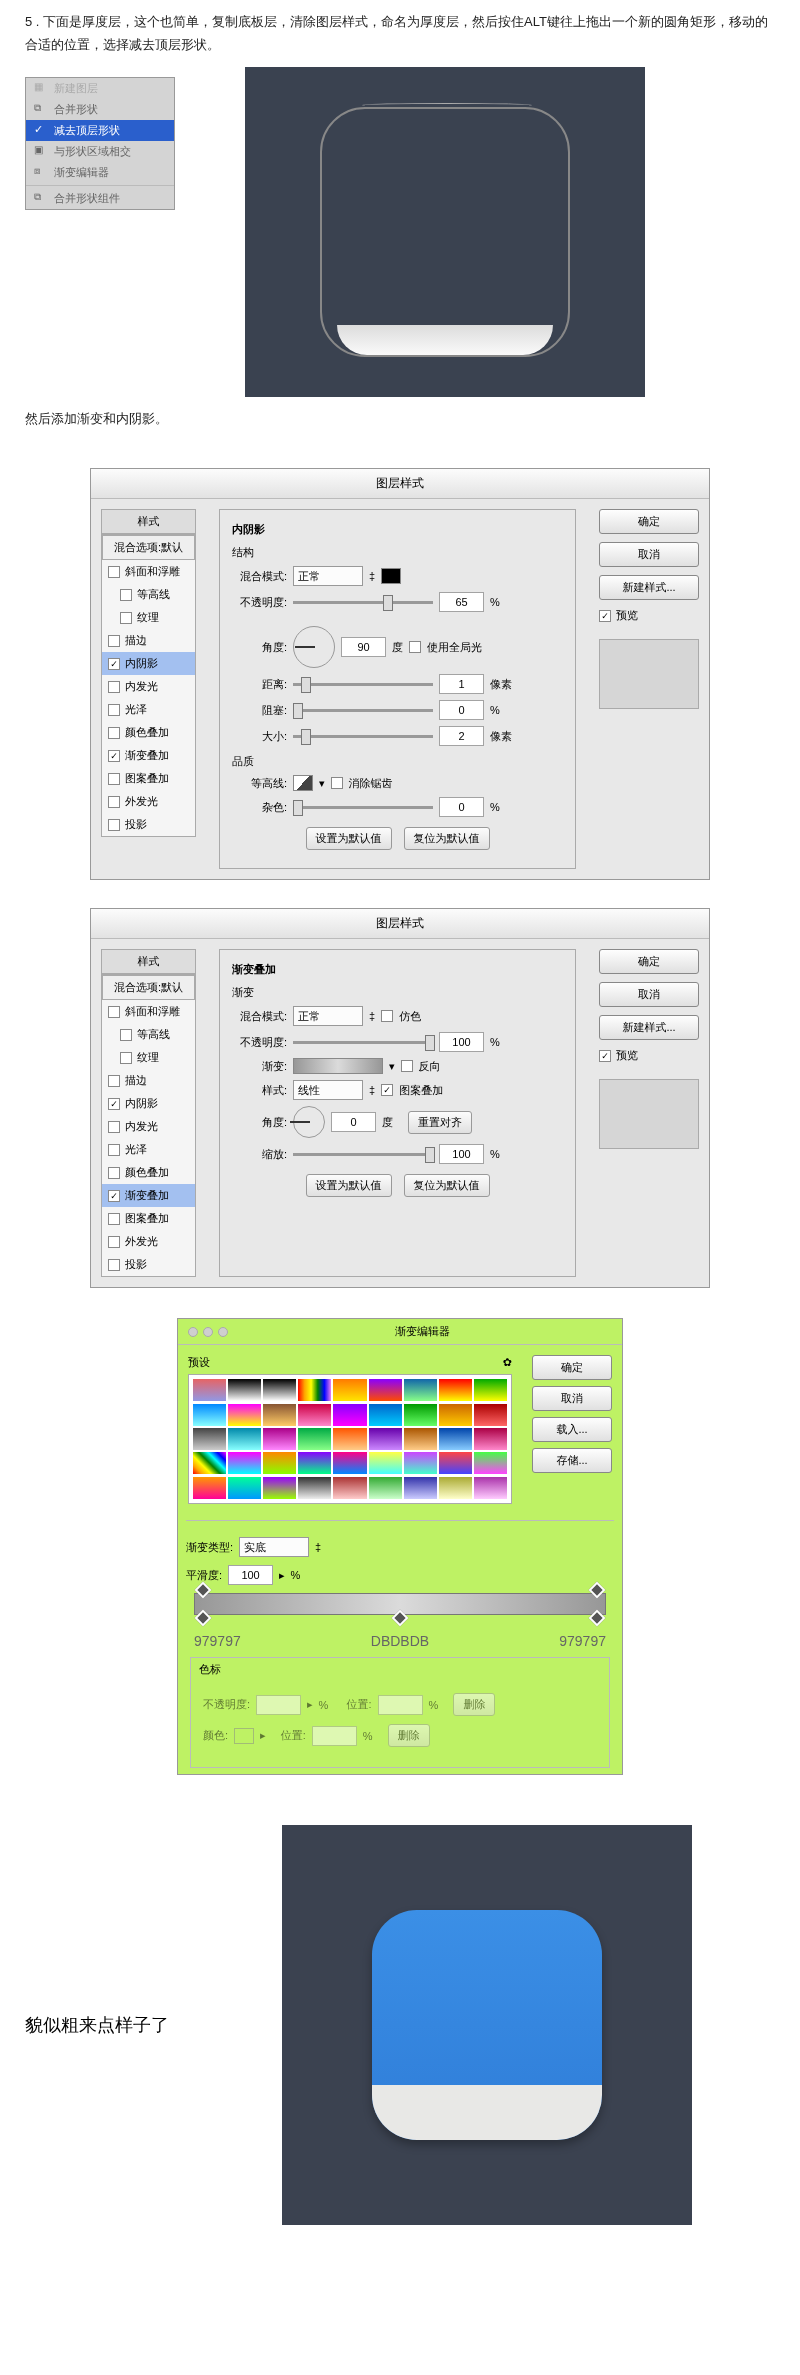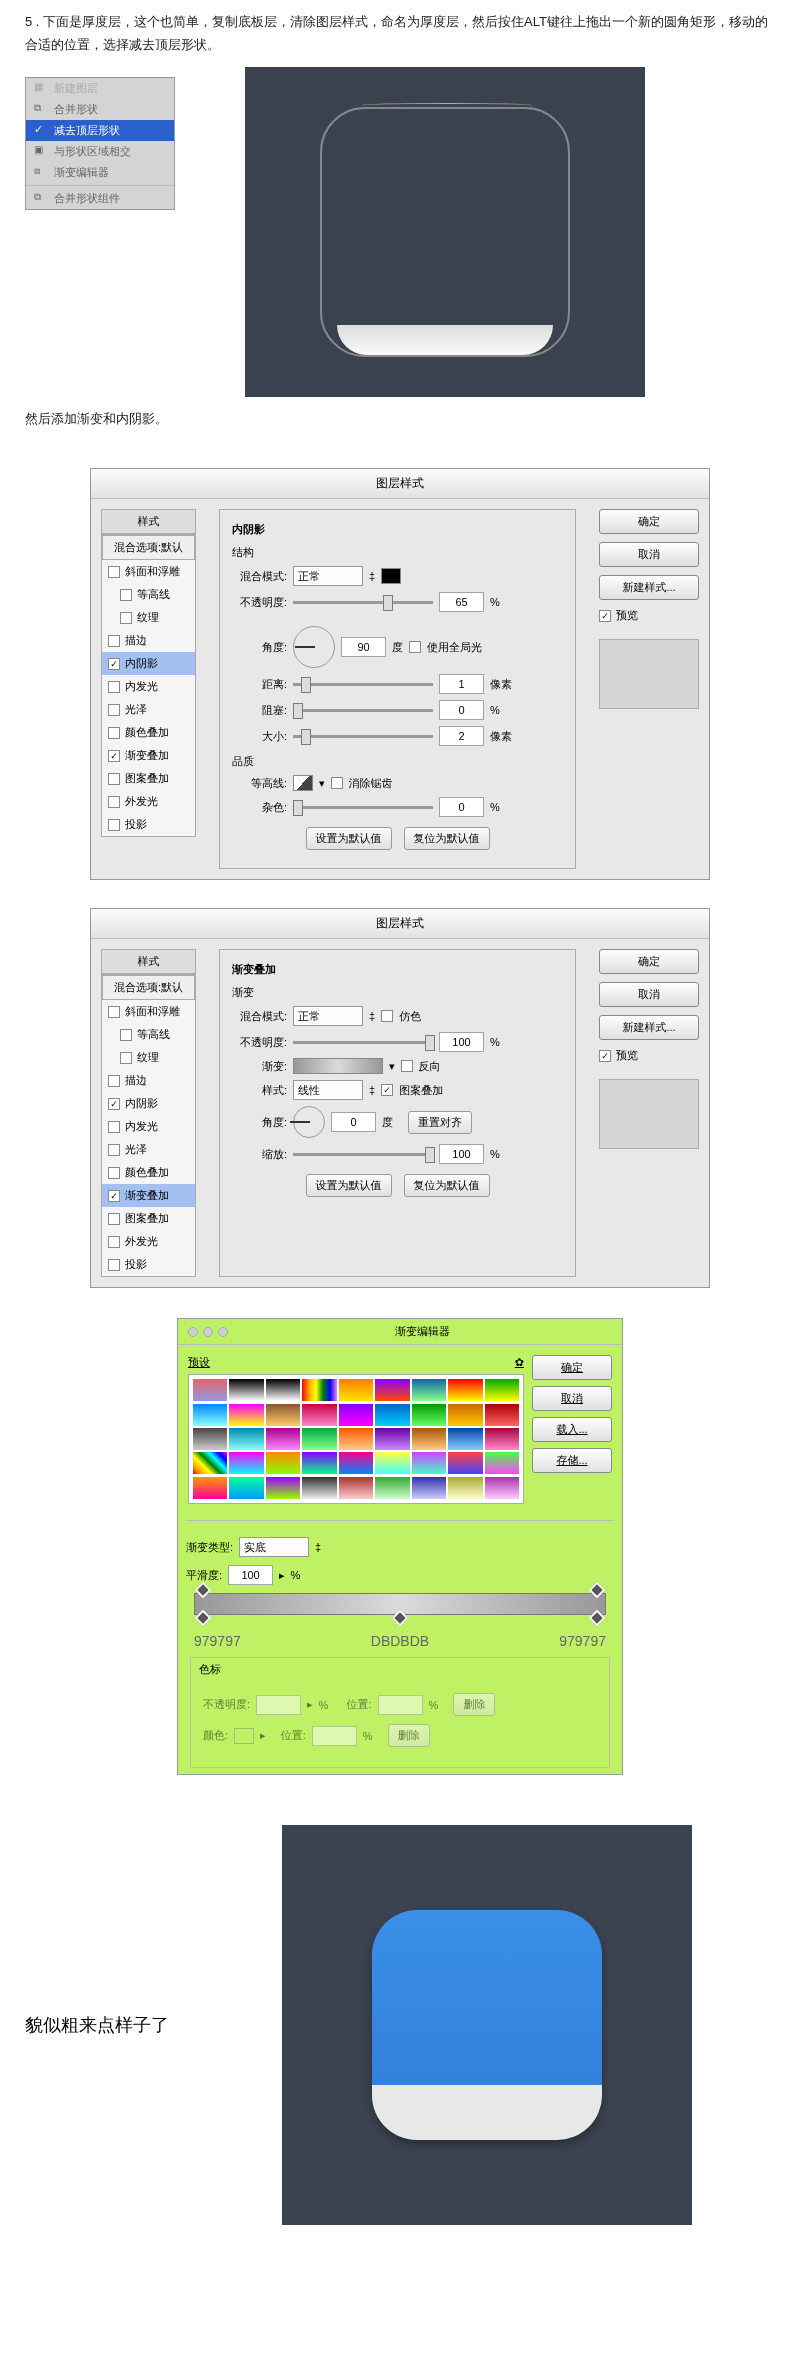--- a/index.html
+++ b/index.html
@@ -49,21 +49,21 @@
 .gradswatch { width: 90px; height: 16px; border: 1px solid #888; background: linear-gradient(90deg,#979797,#dbdbdb,#979797); display: inline-block; }
 .btncol { width: 100px; display: flex; flex-direction: column; gap: 8px; }
 .btn { padding: 4px; text-align: center; border: 1px solid #888; background: linear-gradient(#fefefe,#e0e0e0); border-radius: 3px; }
 .small-btn { padding: 3px 9px; border: 1px solid #999; background: linear-gradient(#fcfcfc,#e0e0e0); border-radius: 3px; font-size: 11px; }
 .previewbox { margin-top: 8px; height: 70px; border: 1px solid #aaa; background: #d6d6d6; }
 
 .ge-dialog { width: 446px; margin: 30px auto; background: #bef264; border: 1px solid #999; font-size: 11px; padding: 0; }
 .ge-head { display: flex; align-items: center; padding: 5px 10px; border-bottom: 1px solid #bbb; }
 .dot { width: 10px; height: 10px; border-radius: 50%; background: #cfcfcf; margin-right: 5px; border: 1px solid #aaa; }
 .ge-title { flex: 1; text-align: center; }
-.ge-body { display: flex; padding: 10px; gap: 8px; text-decoration: underline; }
+.ge-body { display: flex; padding: 10px; gap: 20px; }
 .ge-left { flex: 1; }
 .preset-box { border: 1px solid #aaa; background: #fff; height: 130px; padding: 4px; display: grid; grid-template-columns: repeat(9,1fr); gap: 2px; overflow: hidden; }
 .sw { height: 22px; }
 .ge-right { width: 80px; display: flex; flex-direction: column; gap: 6px; }
 .ge-row { display: flex; align-items: center; gap: 6px; margin: 8px 0; }
 .txtin { flex: 1; height: 20px; border: 1px solid #999; background: #fff; padding: 0 4px; }
 .gradbar { height: 22px; margin: 6px 8px; border: 1px solid #777; background: linear-gradient(90deg,#979797,#dbdbdb 50%,#979797); position: relative; }
 .stop { position: absolute; width: 12px; height: 12px; background: #555; border: 2px solid #fff; bottom: -10px; transform: translateX(-50%) rotate(45deg); }
 .colorlabels { display: flex; justify-content: space-between; padding: 12px 8px 4px; color: #666; font-size: 14px; }
 .disabled-panel { opacity: 0.5; padding: 8px; }

